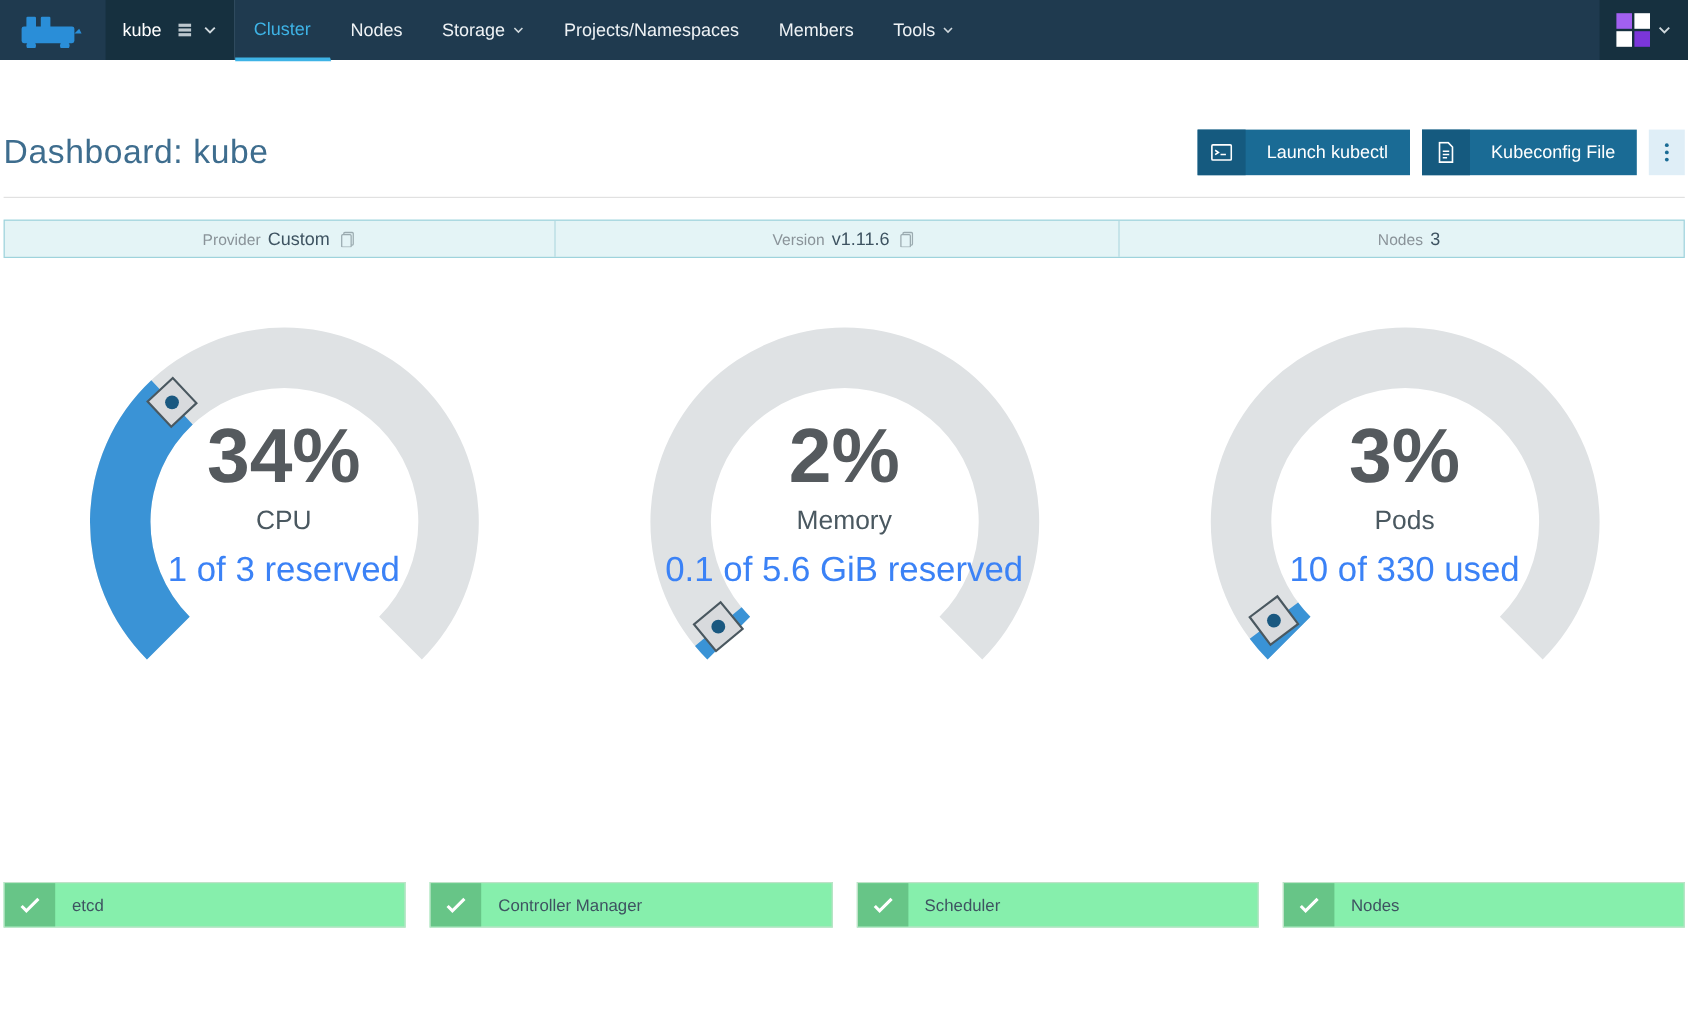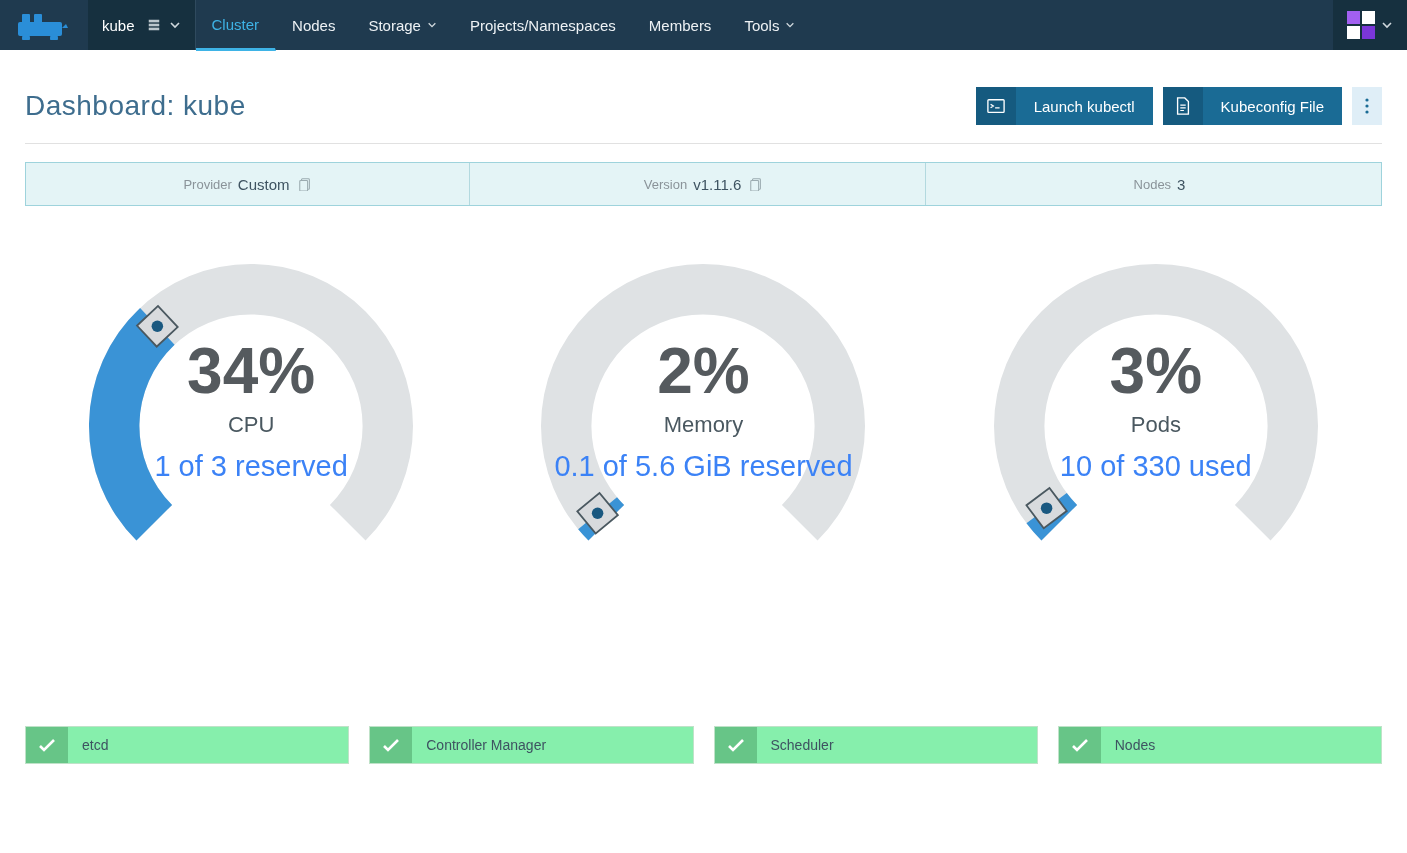--- a/index.html
+++ b/index.html
@@ -72,21 +72,22 @@
   .avatar-block span:nth-child(1){ background:#a260f0;}
   .avatar-block span:nth-child(2){ background:#ffffff;}
   .avatar-block span:nth-child(3){ background:#ffffff;}
   .avatar-block span:nth-child(4){ background:#7b36d9;}
   .chevron-down {
     margin-left: 6px;
   }
 
   
   .page {
-    padding: 25px;
+    padding: 3px;
+    margin-top: 43px;
   }
   .page-header {
     display: flex;
     align-items: center;
     padding: 12px 0 18px 0;
     border-bottom: 1px solid #e1e1e1;
   }
   .page-title {
     font-size: 28px;
     font-weight: 300;
@@ -131,21 +132,21 @@
     justify-content: center;
     cursor: pointer;
   }
 
   
   .infobar {
     display: flex;
     margin-top: 18px;
     border: 1px solid #9ed3dc;
     background: #e4f4f6;
-    height: 44px;
+    height: 32px;
     font-size: 14px;
     gap: 12px;
   }
   .info-cell {
     flex: 1;
     display: flex;
     align-items: center;
     justify-content: center;
     gap: 6px;
     border-right: 1px solid #b3d9df;

